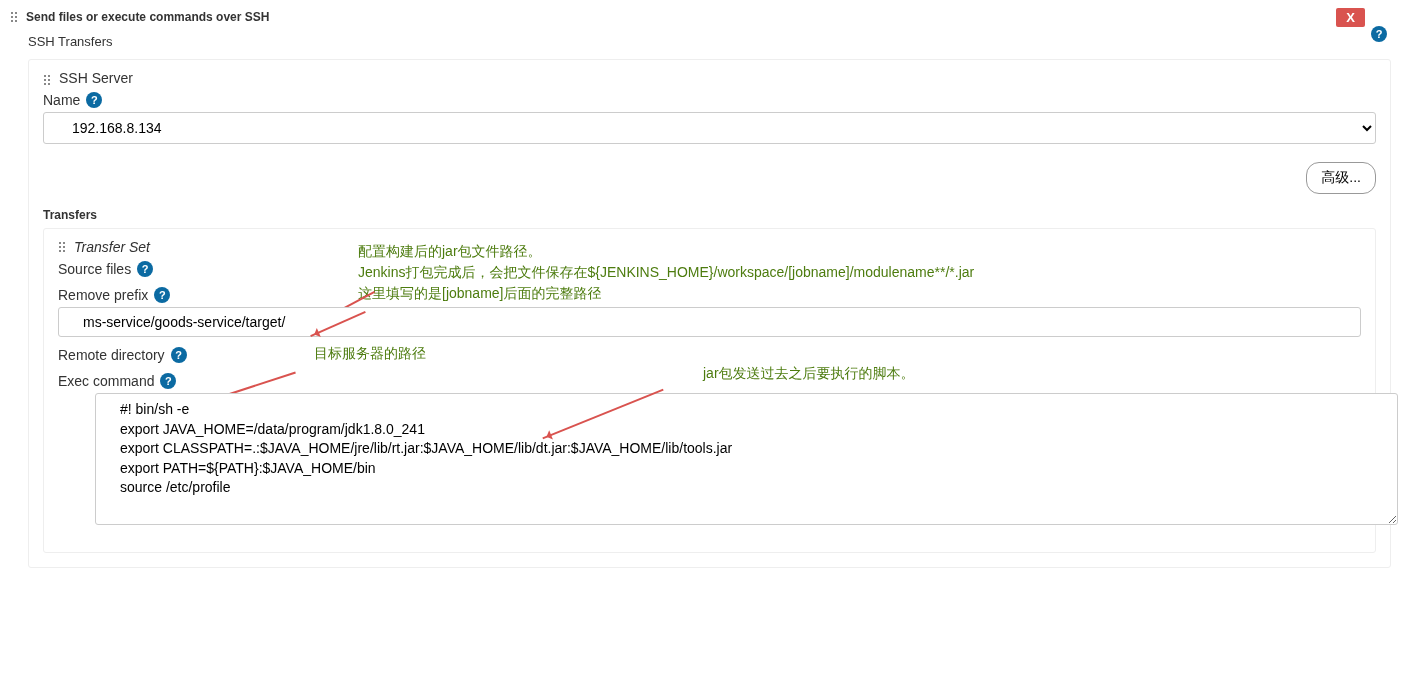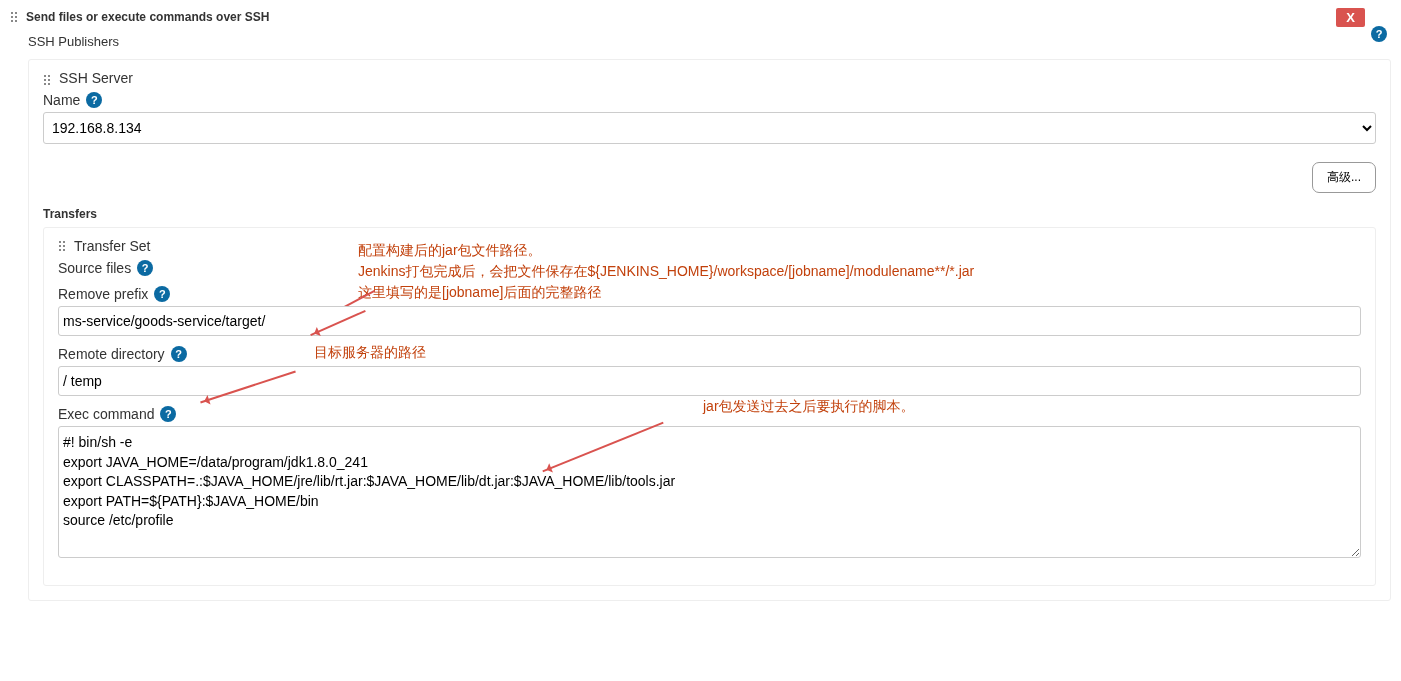--- a/index.html
+++ b/index.html
@@ -74,54 +74,54 @@
     background: #0b6aa2;
     color: #fff;
     font-size: 11px;
     font-weight: bold;
     cursor: pointer;
   }
   select, input[type="text"], textarea {
     width: 100%;
     border: 1px solid #ccc;
     border-radius: 3px;
-    padding: 6px 4px;
+    padding: 6px 24px;
     font-size: 14px;
     font-family: inherit;
     background: #fff;
   }
-  textarea { resize: vertical; line-height: 1.4; }
+  textarea { resize: vertical; line-height: 1.4; margin-left: 37px; }
   .advanced-row {
     display: flex;
     justify-content: flex-end;
     margin-top: 18px;
     margin-bottom: 14px;
   }
   .advanced-btn {
     border: 1px solid #999;
     background: #fff;
     padding: 6px 14px;
-    font-size: 12px;
-    border-radius: 7px;
+    font-size: 14px;
+    border-radius: 13px;
     cursor: pointer;
   }
   .transfers-title {
     font-weight: bold;
     font-size: 12px;
     margin-bottom: 6px;
   }
   .transfer-block {
     border: 1px solid #eee;
     border-radius: 3px;
   }
   .transfer-inner { padding: 10px 14px 14px 14px; position: relative; }
-  .transfer-set-row { display: flex; align-items: center; margin-bottom: 4px; }
+  .transfer-set-row { display: flex; align-items: center; margin-bottom: 4px; font-style: italic; }
   .annotation {
     position: absolute;
-    color: #c2410c;
+    color: #4d7c0f;
     font-size: 14px;
     line-height: 1.5;
     white-space: pre-line;
     pointer-events: none;
   }
   .arrow {
     position: absolute;
     width: 60px;
     height: 2px;
     background: #d9534f;
@@ -149,21 +149,21 @@
       <span></span>
         <span></span>
         <span></span>
         <span></span>
         <span></span>
         <span></span>
     </span>
     <span class="section-title">Send files or execute commands over SSH</span>
   </div>
 
-  <div class="subtitle">SSH Publishers</div>
+  <div class="subtitle">SSH Transfers</div>
 
   <div class="server-block">
     <div class="server-inner">
       <div class="server-label-row">
         <span class="drag-handle drag-2">
           <span></span>
             <span></span>
             <span></span>
             <span></span>
             <span></span>
@@ -218,21 +218,20 @@
             </div>
             <input type="text" value="ms-service/goods-service/target/" style="">
             <div class="arrow" style="left:250px; top:36px; transform: rotate(-24deg);"></div>
           </div>
 
           <div class="field-block">
             <div class="field-label-row">
               <span class="field-label">Remote directory</span>
               <span class="help-icon">?</span>
             </div>
-            <input type="text" value="/ temp" style="">
             <div class="annotation" style="left:256px; top:-4px;">目标服务器的路径</div>
             <div class="arrow" style="left:140px; top:40px; width:100px; transform: rotate(-18deg);"></div>
           </div>
 
           <div class="field-block">
             <div class="field-label-row">
               <span class="field-label">Exec command</span>
               <span class="help-icon">?</span>
             </div>
             <textarea rows="6" style="">#! bin/sh -e

